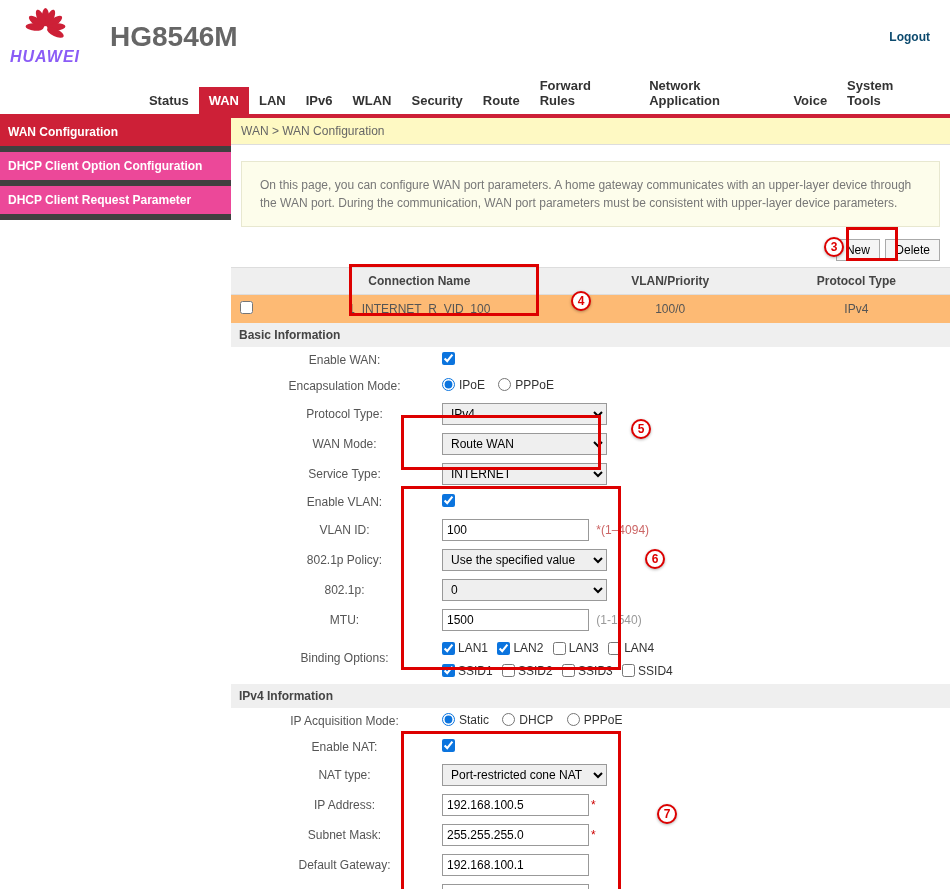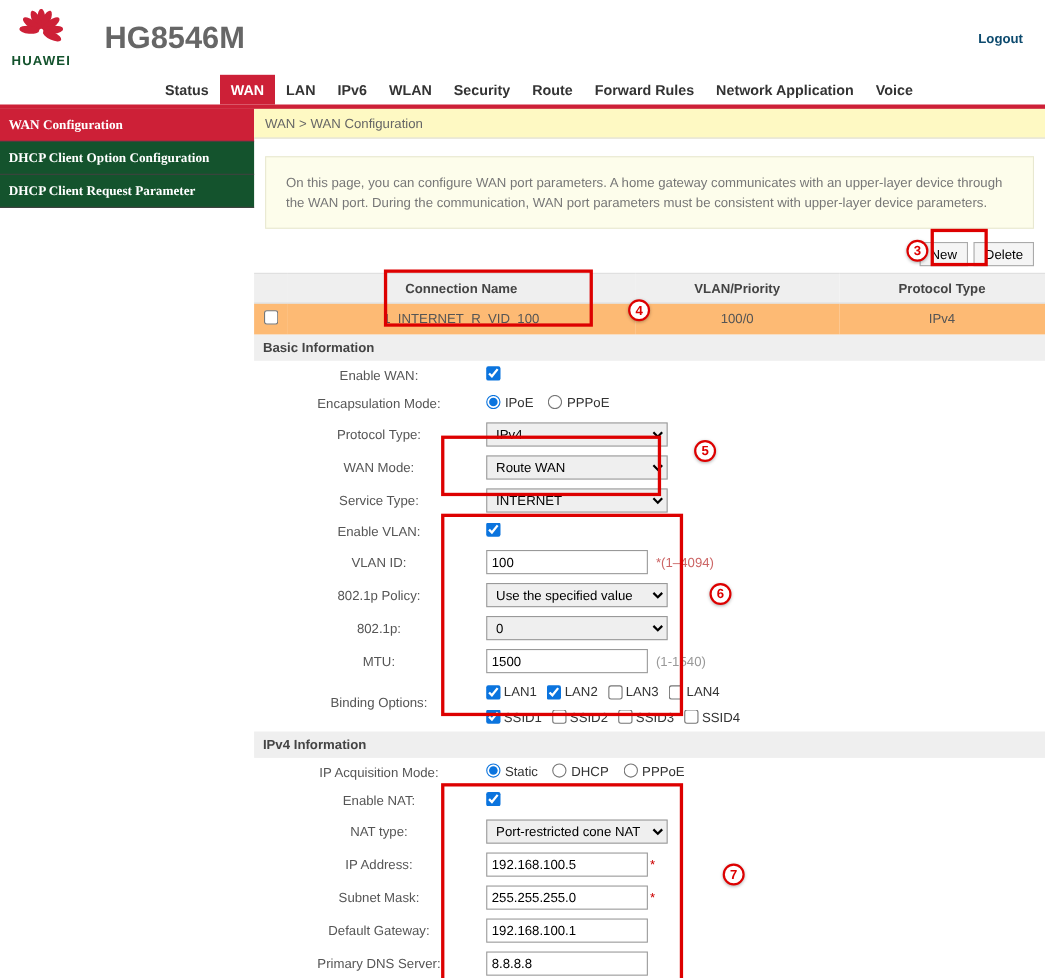--- a/index.html
+++ b/index.html
@@ -10,23 +10,23 @@
 .logo-petals { position: relative; width: 55px; height: 40px; }
 .model-name { font-size: 28px; color: #666; font-weight: bold; margin-left: 10px; }
 .logout { margin-left: auto; color: #0c4a6e; font-size: 12px; font-weight: bold; margin-right: 10px; cursor: pointer; }
 .nav { display: flex; padding: 0 10px; margin-top: 6px; align-items: flex-end; }
 .nav-spacer { width: 130px; }
 .nav-item { padding: 6px 10px; color: #333; font-weight: bold; cursor: pointer; font-size: 13px; }
 .nav-item.active { background: #cd2037; color: #fff; }
 .redline { height: 4px; background: #cd2037; }
 .main { display: flex; }
 .sidebar { width: 231px; flex-shrink: 0; }
-.sidebar-item { padding: 7px 8px; color: #fff; font-size: 12px; font-weight: bold; cursor: pointer; border-bottom:1px solid #404040;font-family:Liberation Serif, serif; }
+.sidebar-item { padding: 7px 8px; color: #fff; font-size: 12px; font-weight: bold; cursor: pointer; border-bottom:6px solid #404040; }
 .sidebar-item.active { background: #cd2037; }
-.sidebar-item.inactive { background: #14532d; }
+.sidebar-item.inactive { background: #ec4899; }
 .content { flex: 1; padding: 0; }
 .breadcrumb { background: #fef9c3; padding: 6px 10px; color: #666; border-bottom:1px solid #ddd;}
 .desc-box { background: #fdfdeb; border: 1px solid #e8e8d0; padding: 14px 18px; margin: 16px 10px 8px 10px; color: #777; line-height: 1.5; }
 .toolbar { text-align: right; padding: 4px 10px 4px 0; }
 .btn { background: #f5f5f5; border: 1px solid #aaa; padding: 3px 9px; cursor: pointer; font-size: 12px; margin-left: 2px; }
 .conn-table { width: 100%; border-collapse: collapse; margin-top: 2px; }
 .conn-table th { background: #efefef; padding: 6px; font-weight: bold; color:#444; border-top:1px solid #ddd; border-bottom:1px solid #ddd; }
 .conn-table td { background: #fdba74; padding: 6px; text-align: center; color:#555; }
 .section-title { background: #efefef; padding: 5px 8px; font-weight: bold; color:#444; }
 .form-row { display: flex; align-items: center; padding: 4px 0 4px 16px; min-height: 26px; }
@@ -39,21 +39,21 @@
 .chk-inline { display: inline-flex; align-items: center; margin-right: 6px; }
 .chk-inline input { margin-right: 3px; }
 .radio-inline { display: inline-flex; align-items: center; margin-right: 10px; }
 .radio-inline input { margin-right: 4px; }
 
 .marker { position: absolute; width: 20px; height: 20px; border-radius: 50%; background: #fff; border: 2px solid #d00; color: #d00; font-weight: bold; font-size: 12px; display: flex; align-items: center; justify-content: center; box-shadow: 0 1px 3px rgba(0,0,0,.3); z-index:20; }
 .hl-red { border: 3px solid #d00; position: absolute; z-index:10; pointer-events:none;}
 .rel { position: relative; }
 input[type=checkbox]:checked { accent-color: #0b74de; }
 input[type=radio]:checked { accent-color: #0b74de; }
-.huawei-text{font-size:12px; font-weight:bold; letter-spacing:1px; color:#14532d;}
+.huawei-text{font-size:16px; font-weight:bold; letter-spacing:1px; color:#8b5cf6;font-style:italic;}
 </style>
 </head>
 <body>
 
 <div class="header">
   <div class="header-top">
     <div class="logo-box">
       <svg class="logo-petals" viewBox="0 0 60 44">
         <g fill="#cd2037">
           <ellipse cx="30" cy="10" rx="4" ry="10" transform="rotate(0 30 22)"></ellipse>
@@ -76,20 +76,21 @@
     <div class="nav-item">Status</div>
     <div class="nav-item active">WAN</div>
     <div class="nav-item">LAN</div>
     <div class="nav-item">IPv6</div>
     <div class="nav-item">WLAN</div>
     <div class="nav-item">Security</div>
     <div class="nav-item">Route</div>
     <div class="nav-item">Forward Rules</div>
     <div class="nav-item">Network Application</div>
     <div class="nav-item">Voice</div>
+    <div class="nav-item">System Tools</div>
   </div>
   <div class="redline"></div>
 </div>
 
 <div class="main">
   <div class="sidebar">
     <div class="sidebar-item active">WAN Configuration</div>
     <div class="sidebar-item inactive">DHCP Client Option Configuration</div>
     <div class="sidebar-item inactive">DHCP Client Request Parameter</div>
   </div>

